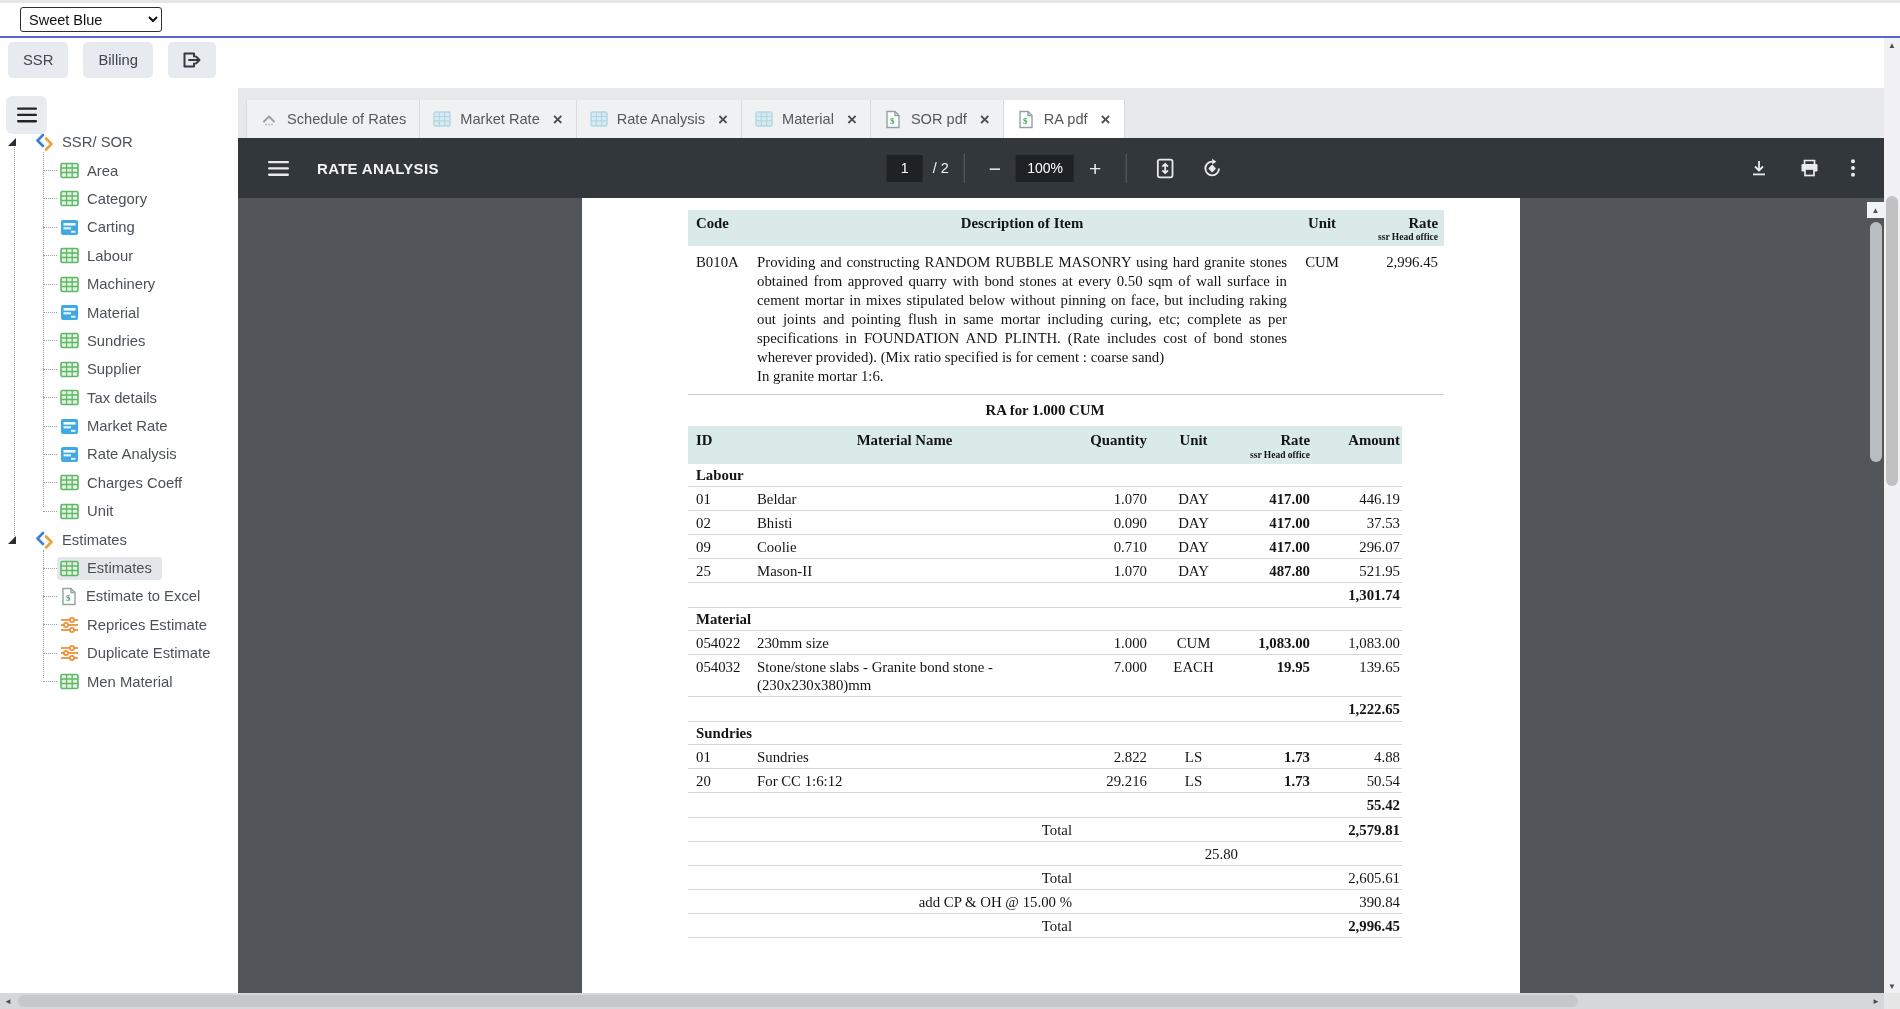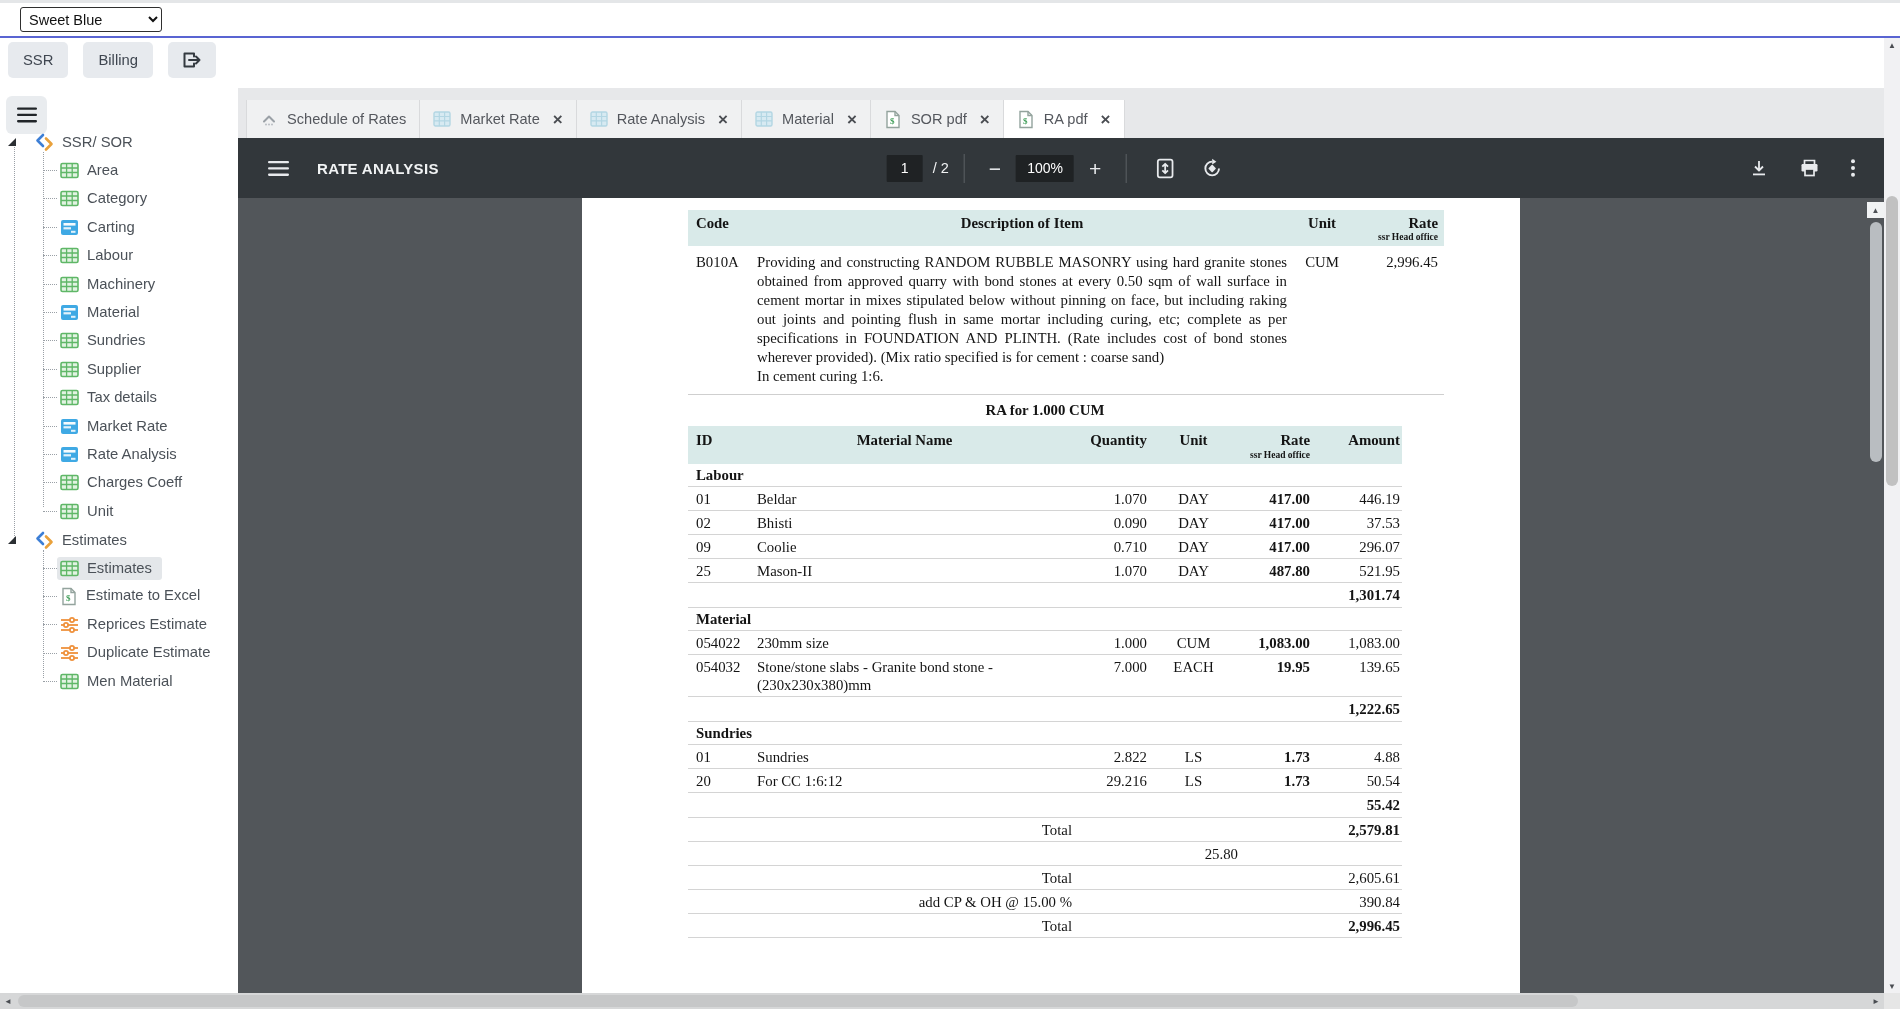--- a/index.html
+++ b/index.html
@@ -28,21 +28,21 @@
     border-left:1.5px dotted #9aa0a6; }
   .tree-row { height:28.4px; display:flex; align-items:center; position:relative; }
   .tree-caret { width:0; height:0; border-left:8px solid transparent; border-bottom:8px solid #2b2f33;
     margin-left:8px; flex:none; }
   .tree-row.root .branch-icon { margin-left:18px; }
   .tree-row.root .tree-label { margin-left:7px; }
   .tree-children { position:relative; }
   .tree-children::before { content:""; position:absolute; left:43px; top:-4px; height:calc(100% - 14px);
     border-left:1.5px dotted #9aa0a6; }
   .guide { width:14px; height:0; border-top:1.5px dotted #9aa0a6; margin-left:43px; flex:none; }
-  .item-body { display:flex; align-items:flex-start; padding:3px 10px 3px 3px; border-radius:3px; }
+  .item-body { display:flex; align-items:center; padding:3px 10px 3px 3px; border-radius:3px; }
   .item-body.sel { background:#e4e7ea; }
   .item-body .tree-label { margin-left:8px; }
   .tree svg { flex:none; display:block; }
 
   
   .tabbar { position:absolute; left:238px; top:88px; width:1646px; height:50px; background:#e7e8ea;
     display:flex; align-items:flex-end; padding-left:8px; }
   .tab { height:38px; display:flex; align-items:center; gap:9px; padding:0 13px;
     background:#f0f1f2; border-right:1px solid #d9dadc; font-size:14.6px; color:#54575d; cursor:pointer; }
   .tab:first-child { border-left:1px solid #d9dadc; }
@@ -511,21 +511,21 @@
         <span class="h-rate">
           <span>Rate</span>
           <span class="sub-label">ssr Head office</span>
         </span>
       </div>
 
       <div class="itbl-row">
         <span class="b-code">B010A</span>
         <span class="b-desc">
           <div class="just">Providing and constructing RANDOM RUBBLE MASONRY using hard granite stones obtained from approved quarry with bond stones at every 0.50 sqm of wall surface in cement mortar in mixes stipulated below without pinning on face, but including raking out joints and pointing flush in same mortar including curing, etc; complete as per specifications in FOUNDATION AND PLINTH. (Rate includes cost of bond stones wherever provided). (Mix ratio specified is for cement : coarse sand)</div>
-          <div>In cement curing 1:6.</div>
+          <div>In granite mortar 1:6.</div>
         </span>
         <span class="b-unit">CUM</span>
         <span class="b-rate">2,996.45</span>
       </div>
 
       <div class="ra-title">RA for 1.000 CUM</div>
 
       <div class="ra-head">
         <span class="rh-id">ID</span>
         <span class="rh-name">Material Name</span>

